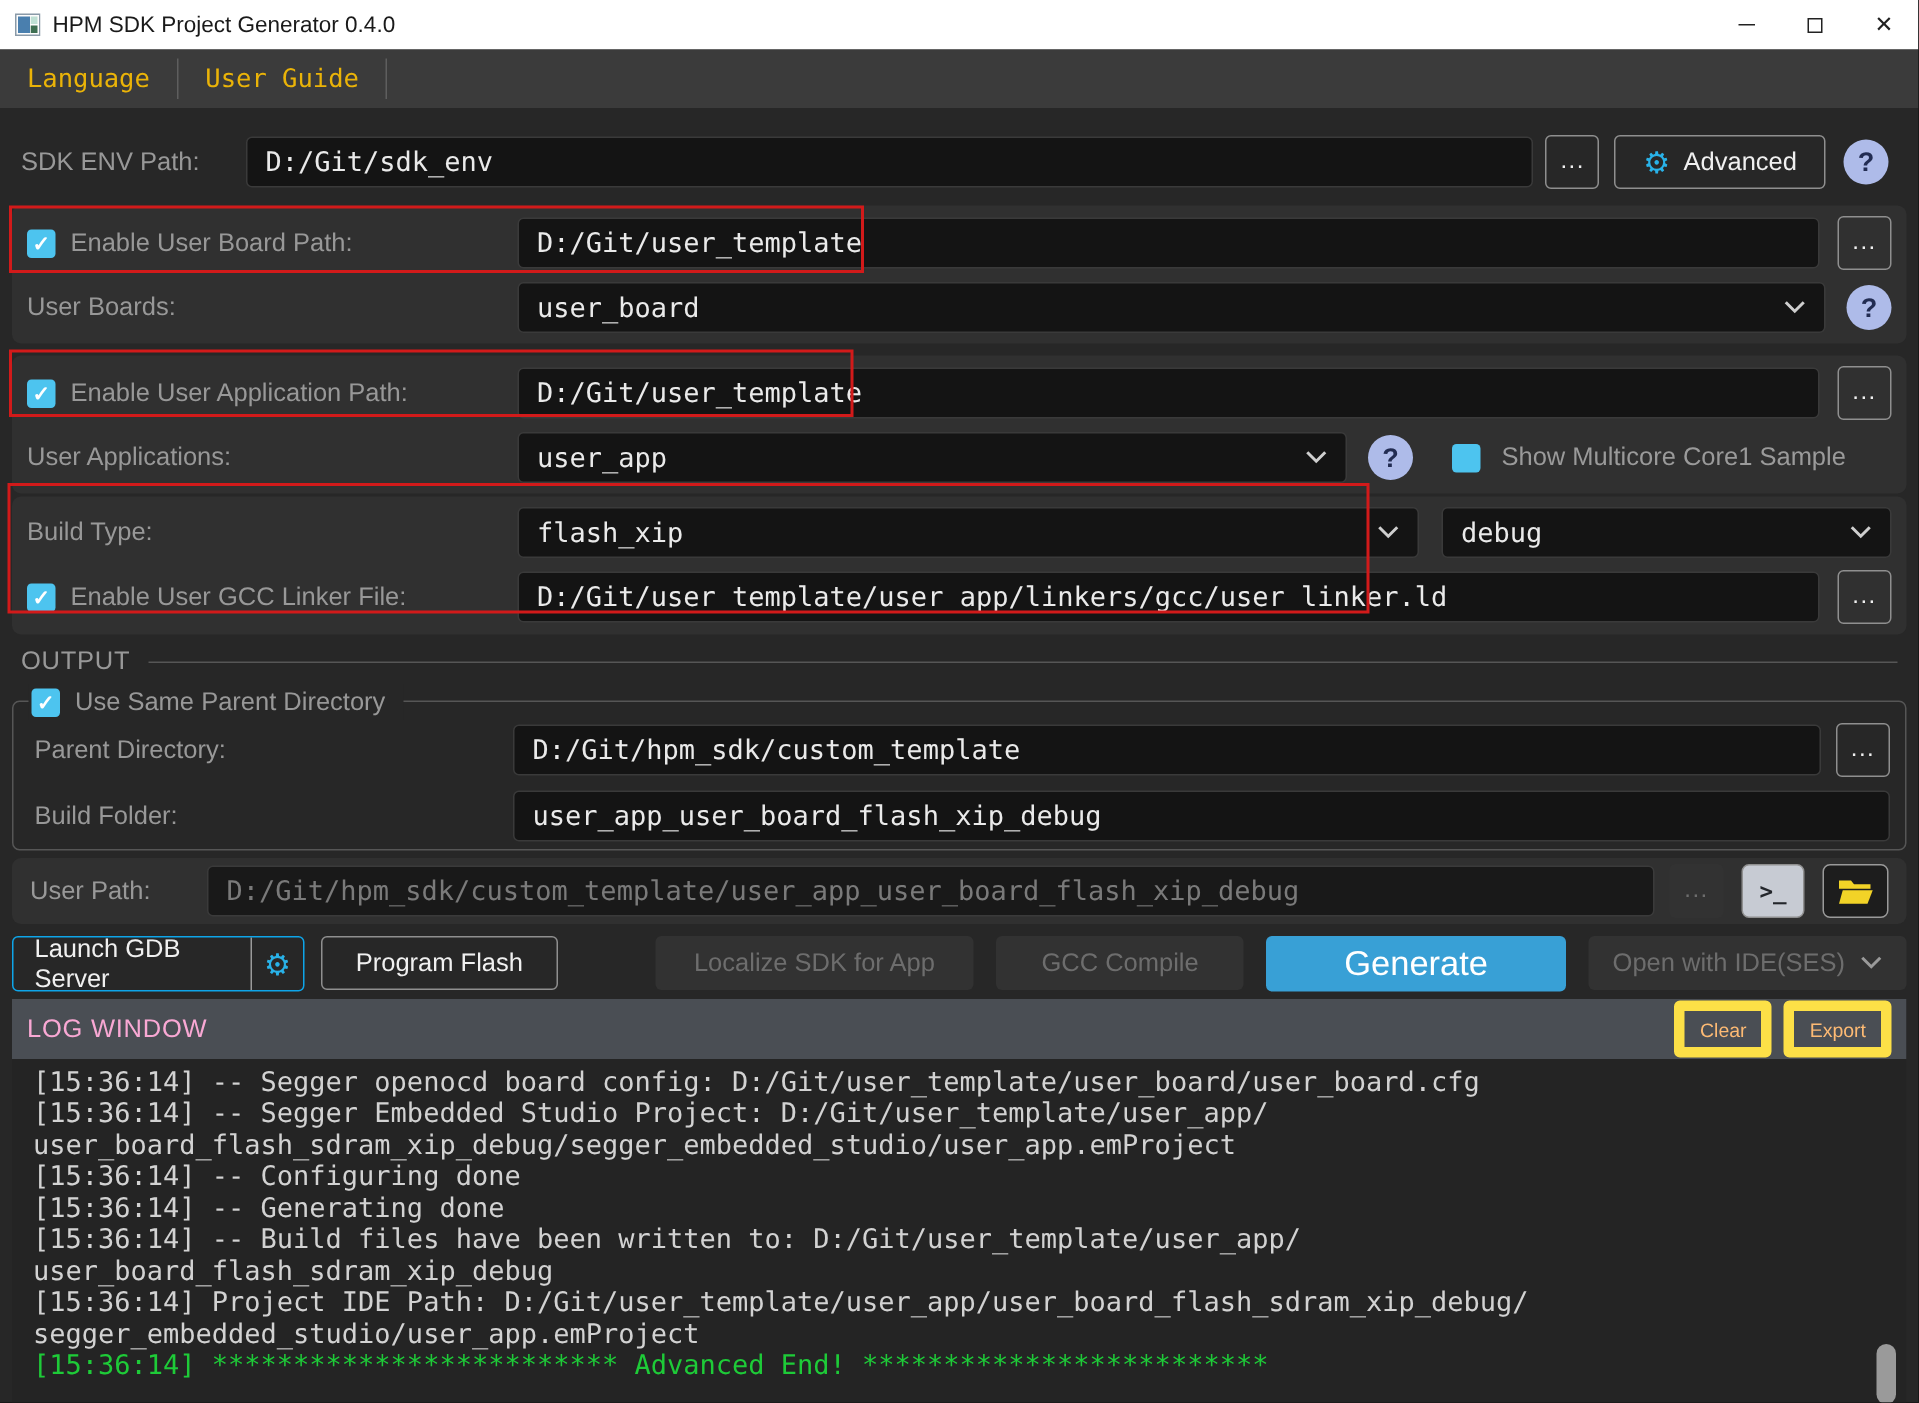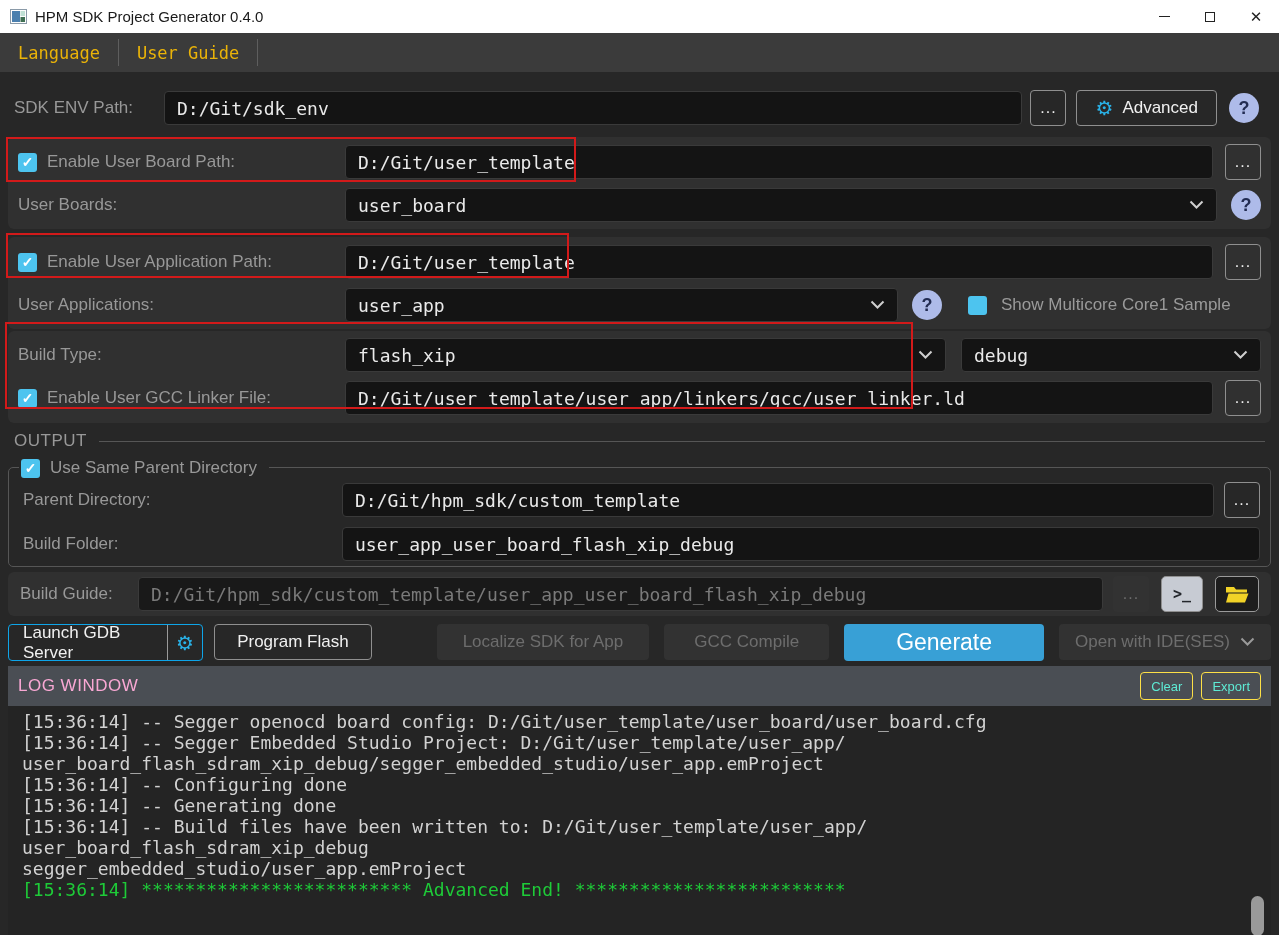--- a/index.html
+++ b/index.html
@@ -122,22 +122,22 @@
              color:#ffffff; font-size:23px; display:flex; align-items:center; }
   .open-ide{ margin-left:15px; flex:1; justify-content:space-between; padding:0 16px; display:flex; align-items:center; }
   .open-ide .chev path{ stroke:#9a9a9a; }
 
   
   .log-section{ margin:5px 0 5px 0; height:278px; display:flex; flex-direction:column;
                 border-radius:0 0 8px 8px; overflow:hidden; }
   .log-header{ height:40px; background:#4a4e54; display:flex; align-items:center; padding:0 10px; }
   .log-title{ color:#f9a8d4; font-size:17px; letter-spacing:0.5px; }
   .log-actions{ margin-left:auto; display:flex; gap:8px; }
-  .log-btn{ border:1px solid #fde047; border-radius:4px; background:transparent;
-            color:#5eead4; font-size:13px; height:28px; padding:12px 10px;
+  .log-btn{ border:7px solid #fde047; border-radius:4px; background:transparent;
+            color:#fdba74; font-size:13px; height:28px; padding:12px 10px;
             display:flex; align-items:center; }
   .log-body{ position:relative; flex:1; background:#242424; padding:5px 0 0 14px; overflow:hidden; }
   .log-line{ font-family:"DejaVu Sans Mono", monospace; font-size:18px; line-height:21px;
              color:#d2d2d2; white-space:pre; }
   .log-line.green{ color:#1ecb38; }
   .log-thumb{ position:absolute; right:7px; bottom:8px; width:13px; height:40px;
               background:#9a9a9a; border-radius:7px; }
 
   
   .hl{ position:absolute; border:2px solid #d21a1a; pointer-events:none; z-index:6; }
@@ -300,21 +300,21 @@
         <div class="lbl-col">
           <span class="lbl">Build Folder:</span>
         </div>
         <div class="field grow">
             <span>user_app_user_board_flash_xip_debug</span>
           </div>
       </div>
     </div>
 
     <div class="buildpath-panel">
-      <span class="lbl">Build Guide:</span>
+      <span class="lbl">User Path:</span>
       <div class="field disabled grow">
           <span>D:/Git/hpm_sdk/custom_template/user_app_user_board_flash_xip_debug</span>
         </div>
       <button class="btn browse disabled">...</button>
       <div class="tool-btn term-btn">
         <span class="term-glyph">&gt;_</span>
       </div>
       <div class="tool-btn folder-btn">
         <svg width="24" height="19" viewBox="0 0 24 19">
           <path d="M1 2 h8 l2 2.5 h11 v3 h-21 z" fill="#f2d327"></path>
@@ -355,20 +355,21 @@
       </div>
       <div class="log-body">
         <div id="log-lines">
             <div class="log-line">[15:36:14] -- Segger openocd board config: D:/Git/user_template/user_board/user_board.cfg</div>
             <div class="log-line">[15:36:14] -- Segger Embedded Studio Project: D:/Git/user_template/user_app/</div>
             <div class="log-line">user_board_flash_sdram_xip_debug/segger_embedded_studio/user_app.emProject</div>
             <div class="log-line">[15:36:14] -- Configuring done</div>
             <div class="log-line">[15:36:14] -- Generating done</div>
             <div class="log-line">[15:36:14] -- Build files have been written to: D:/Git/user_template/user_app/</div>
             <div class="log-line">user_board_flash_sdram_xip_debug</div>
+            <div class="log-line">[15:36:14] Project IDE Path: D:/Git/user_template/user_app/user_board_flash_sdram_xip_debug/</div>
             <div class="log-line">segger_embedded_studio/user_app.emProject</div>
             <div class="log-line green">[15:36:14] ************************* Advanced End! *************************</div>
           </div>
         <div class="log-thumb"></div>
       </div>
     </div>
 
   </div>
 
   <div class="hl hl1"></div>

